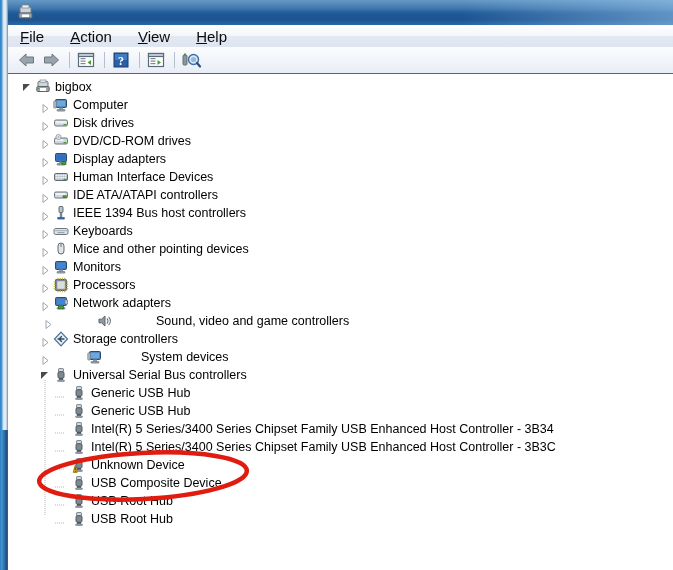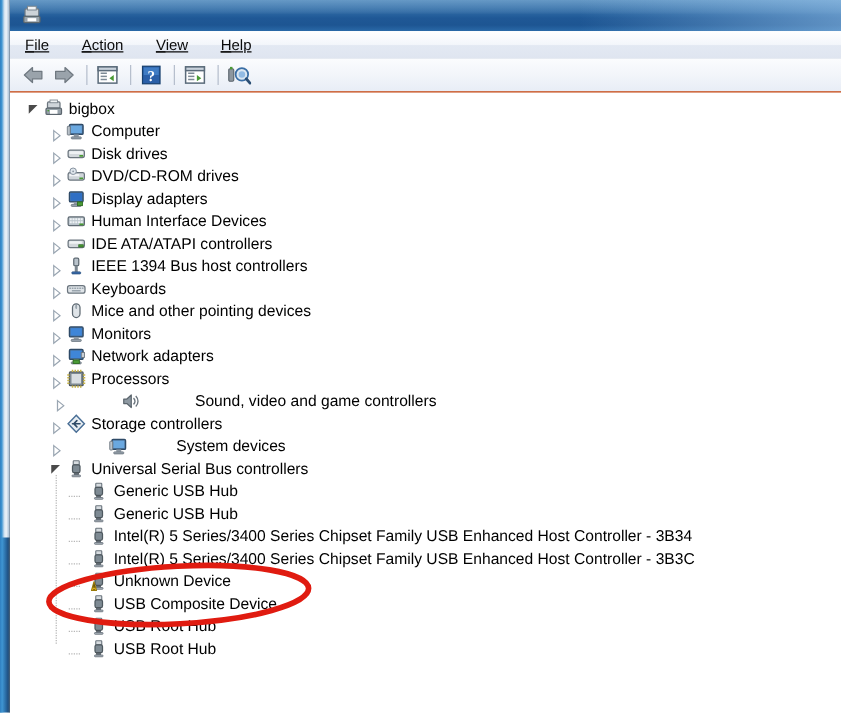--- a/index.html
+++ b/index.html
@@ -50,23 +50,22 @@
     position:absolute;left:8px;top:25px;width:665px;height:545px;
     background:#ffffff;
   }
   .menubar{
     position:absolute;left:0;top:0;width:665px;height:22px;
     background:linear-gradient(to bottom,#ffffff 0%,#f3f6fb 48%,#e3e9f3 52%,#dfe5f0 100%);
     border-bottom:1px solid #c6cddb;
   }
   .menubar-inner{display:flex;align-items:center;height:22px;padding-left:10px;}
   .menu-item{
-    font-size:12px;color:#0b0b0b;margin-right:22px;white-space:nowrap;cursor:default;
+    font-size:15px;color:#0b0b0b;margin-right:22px;white-space:nowrap;cursor:default;
     padding:1px 2px;
-    text-decoration:underline;
   }
   .menu-item u{text-decoration:underline;}
   .toolbar{
     position:absolute;left:0;top:22px;width:665px;height:26px;
     background:linear-gradient(to bottom,#fbfcfe 0%,#f2f5fa 50%,#e8edf6 100%);
     border-bottom:1px solid #b9c2d2;
   }
   .toolbar-inner{display:flex;align-items:center;height:26px;padding-left:8px;}
   .tb-btn{
     width:22px;height:22px;margin-right:2px;position:relative;
@@ -348,36 +347,20 @@
                 <path d="M3 1.5 L8 5.5 L3 9.5 Z" fill="none" stroke="#9aa6b2" stroke-width="1"></path>
               </svg>
             </span>
             <span class="node-icon"><svg width="16" height="16" viewBox="0 0 16 16">
                 <rect x="2.5" y="2.5" width="11" height="8" rx="1" fill="#4a6f96" stroke="#2e4a67" stroke-width="1"></rect>
                 <rect x="3.5" y="3.5" width="9" height="6" fill="#3f86d8"></rect>
                 <rect x="6" y="10.5" width="4" height="2" fill="#8f9aa4"></rect>
                 <rect x="4" y="12.5" width="8" height="1.6" rx="0.6" fill="#9aa5af" stroke="#6b7680" stroke-width="0.7"></rect>
               </svg></span>
             <span class="node-label">Monitors</span>
-          </div>
-          <div class="tree-row" style="padding-left: 32px;">
-            <span class="tw-toggle">
-              <svg width="11" height="11" viewBox="0 0 11 11" style="position: absolute; left: 0px; top: 3px;">
-                <path d="M3 1.5 L8 5.5 L3 9.5 Z" fill="none" stroke="#9aa6b2" stroke-width="1"></path>
-              </svg>
-            </span>
-            <span class="node-icon"><svg width="16" height="16" viewBox="0 0 16 16">
-                <rect x="2.5" y="2.5" width="11" height="8" rx="1" fill="#4a6f96" stroke="#2e4a67" stroke-width="1"></rect>
-                <rect x="3.5" y="3.5" width="9" height="6" fill="#3f86d8"></rect>
-                <rect x="6" y="10.5" width="4" height="2" fill="#8f9aa4"></rect>
-                <rect x="4" y="12.5" width="8" height="1.6" rx="0.6" fill="#9aa5af" stroke="#6b7680" stroke-width="0.7"></rect>
-                <rect x="5.5" y="11" width="5" height="2.8" fill="#4a9a35" stroke="#2e6b22" stroke-width="0.7"></rect>
-                <rect x="12" y="5" width="2.6" height="4" fill="#c7ced4" stroke="#6b757e" stroke-width="0.7"></rect>
-              </svg></span>
-            <span class="node-label">Network adapters</span>
           </div>
           <div class="tree-row" style="padding-left: 32px;">
             <span class="tw-toggle">
               <svg width="11" height="11" viewBox="0 0 11 11" style="position: absolute; left: 0px; top: 3px;">
                 <path d="M3 1.5 L8 5.5 L3 9.5 Z" fill="none" stroke="#9aa6b2" stroke-width="1"></path>
               </svg>
             </span>
             <span class="node-icon"><svg width="16" height="16" viewBox="0 0 16 16">
                 <rect x="2.5" y="2.5" width="11" height="11" rx="0.8" fill="#7e8a93" stroke="#4e585f" stroke-width="1"></rect>
                 <rect x="4.2" y="4.2" width="7.6" height="7.6" fill="#d9dee2"></rect>
@@ -393,20 +376,36 @@
                 <rect x="8.8" y="13.4" width="1.2" height="1.8" fill="#c6b24a"></rect>
                 <rect x="0.8" y="8.8" width="1.8" height="1.2" fill="#c6b24a"></rect>
                 <rect x="13.4" y="8.8" width="1.8" height="1.2" fill="#c6b24a"></rect>
                 <rect x="11" y="0.8" width="1.2" height="1.8" fill="#c6b24a"></rect>
                 <rect x="11" y="13.4" width="1.2" height="1.8" fill="#c6b24a"></rect>
                 <rect x="0.8" y="11" width="1.8" height="1.2" fill="#c6b24a"></rect>
                 <rect x="13.4" y="11" width="1.8" height="1.2" fill="#c6b24a"></rect>
               </svg></span>
             <span class="node-label">Processors</span>
           </div>
+          <div class="tree-row" style="padding-left: 32px;">
+            <span class="tw-toggle">
+              <svg width="11" height="11" viewBox="0 0 11 11" style="position: absolute; left: 0px; top: 3px;">
+                <path d="M3 1.5 L8 5.5 L3 9.5 Z" fill="none" stroke="#9aa6b2" stroke-width="1"></path>
+              </svg>
+            </span>
+            <span class="node-icon"><svg width="16" height="16" viewBox="0 0 16 16">
+                <rect x="2.5" y="2.5" width="11" height="8" rx="1" fill="#4a6f96" stroke="#2e4a67" stroke-width="1"></rect>
+                <rect x="3.5" y="3.5" width="9" height="6" fill="#3f86d8"></rect>
+                <rect x="6" y="10.5" width="4" height="2" fill="#8f9aa4"></rect>
+                <rect x="4" y="12.5" width="8" height="1.6" rx="0.6" fill="#9aa5af" stroke="#6b7680" stroke-width="0.7"></rect>
+                <rect x="5.5" y="11" width="5" height="2.8" fill="#4a9a35" stroke="#2e6b22" stroke-width="0.7"></rect>
+                <rect x="12" y="5" width="2.6" height="4" fill="#c7ced4" stroke="#6b757e" stroke-width="0.7"></rect>
+              </svg></span>
+            <span class="node-label">Network adapters</span>
+          </div>
           <div class="tree-row" style="padding-left: 35px; gap: 40px;">
             <span class="tw-toggle">
               <svg width="11" height="11" viewBox="0 0 11 11" style="position: absolute; left: 0px; top: 3px;">
                 <path d="M3 1.5 L8 5.5 L3 9.5 Z" fill="none" stroke="#9aa6b2" stroke-width="1"></path>
               </svg>
             </span>
             <span class="node-icon"><svg width="16" height="16" viewBox="0 0 16 16">
                 <path d="M3 6.2 L5.5 6.2 L9 3 L9 13 L5.5 9.8 L3 9.8 Z" fill="#8e99a2" stroke="#5c666e" stroke-width="1" stroke-linejoin="round"></path>
                 <path d="M10.8 5.5 C12.4 7 12.4 9 10.8 10.5" fill="none" stroke="#6b757e" stroke-width="1.1"></path>
                 <path d="M12.6 3.8 C15 6.2 15 9.8 12.6 12.2" fill="none" stroke="#6b757e" stroke-width="1.1"></path>

